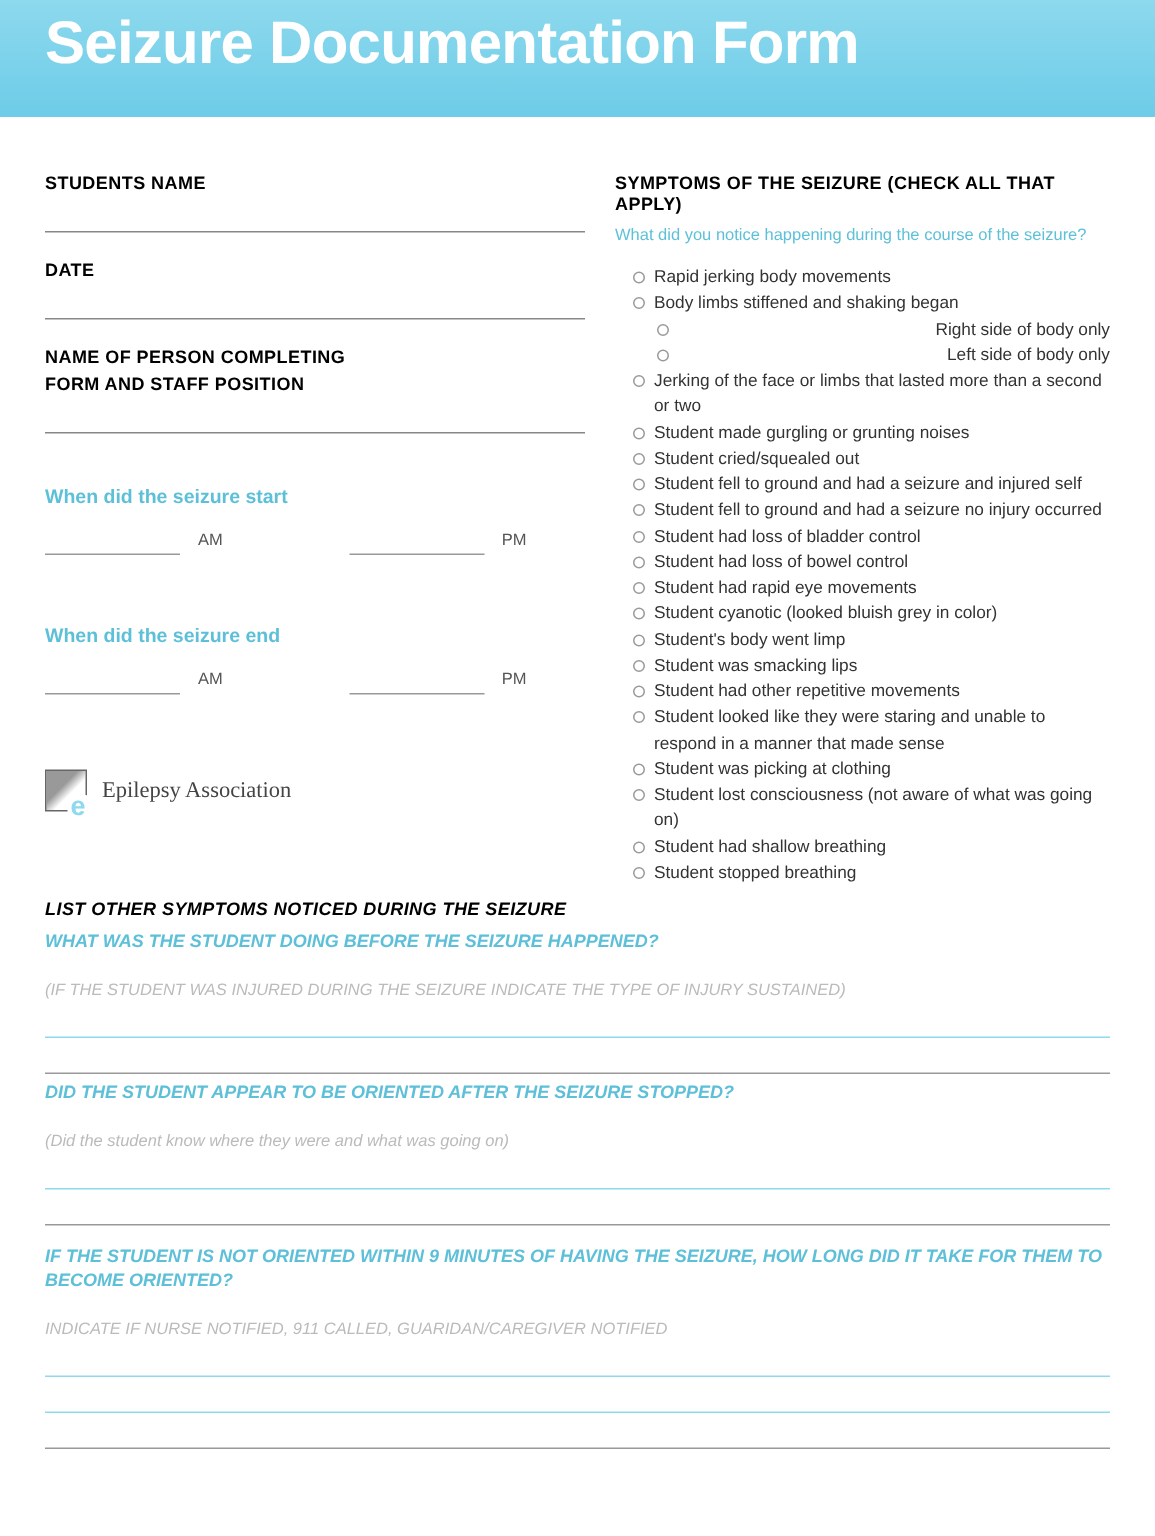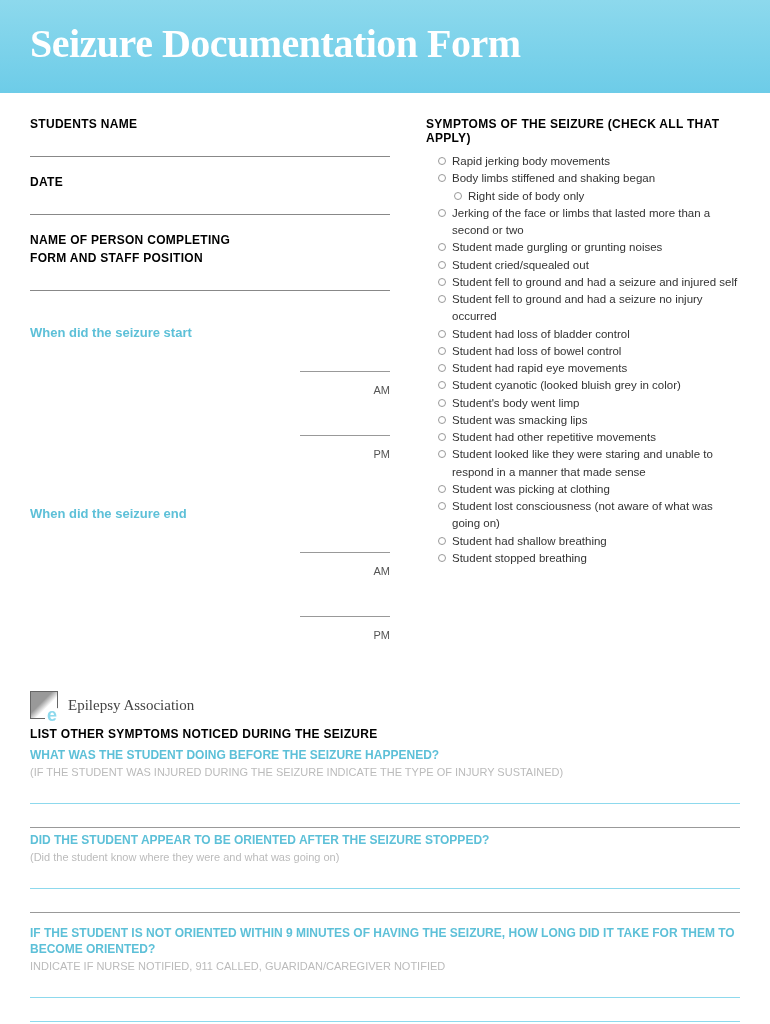--- a/index.html
+++ b/index.html
@@ -1,43 +1,43 @@
 <!DOCTYPE html>
 <html><head>
 <meta charset="utf-8">
 <style>
 * { margin: 0; padding: 0; box-sizing: border-box; }
 body { font-family: Arial, Helvetica, sans-serif; width: 770px; height: 1024px; background: #fff; position: relative; }
-.header-band { background: linear-gradient(to bottom, #8dd9ed, #6dcce8); padding: 20px 30px 26px; font-family: Liberation Serif, serif; }
+.header-band { background: linear-gradient(to bottom, #8dd9ed, #6dcce8); padding: 7px 30px 26px; }
 .header-band h1 { color: #fff; font-size: 40px; font-weight: bold; letter-spacing: -0.5px; }
-.content { padding: 24px 30px 0; display: flex; gap: 36px; }
+.content { padding: 24px 30px 0; display: flex; gap: 20px; margin-top: 13px; }
 .left-col { flex: 0 0 360px; }
 .right-col { flex: 1; }
 .label-bold { font-weight: bold; font-size: 12px; letter-spacing: 0.3px; margin-bottom: 4px; }
 .underline-field { border-bottom: 1px solid #888; height: 22px; margin-bottom: 18px; }
 .label-teal { color: #5dc0d8; font-weight: bold; font-size: 13px; margin-top: 34px; margin-bottom: 16px; }
-.time-row { display: flex; align-items: flex-end; gap: 12px; margin-bottom: 6px; flex-direction: column; }
+.time-row { display: flex; align-items: flex-start; gap: 12px; margin-bottom: 6px; }
 .time-blank { border-bottom: 1px solid #999; width: 90px; height: 16px; }
 .time-suffix { font-size: 11px; color: #555; }
 .time-gap { width: 60px; }
 .symptom-head { font-weight: bold; font-size: 12px; letter-spacing: 0.3px; margin-bottom: 8px; }
 .symptom-prompt { color: #5dc0d8; font-size: 11px; margin-bottom: 14px; }
 .symptom-list { list-style: none; padding-left: 12px; }
 .symptom-list li { font-size: 11.5px; line-height: 1.5; color: #333; display: flex; align-items: flex-start; gap: 6px; }
-.symptom-list li.sub { padding-left: 16px; }
+.symptom-list li.sub { padding-left: 16px; justify-content: space-between; }
 .symptom-list li .multi { display: inline-block; }
 .radio { display: inline-block; width: 8px; height: 8px; border: 1px solid #999; border-radius: 50%; flex-shrink: 0; margin-top: 4px; }
 .logo-row { display: flex; align-items: center; gap: 10px; margin-top: 50px; }
 .logo-shape { width: 28px; height: 28px; background: linear-gradient(135deg, #999 40%, #fff 60%); border: 1px solid #666; position: relative; }
 .logo-shape::after { content: "e"; position: absolute; color: #8dd9ed; font-size: 18px; font-weight: bold; right: -2px; bottom: -4px; background: #fff; width: 14px; height: 14px; text-align: center; line-height: 14px; border-radius: 2px; }
 .logo-text { font-family: Georgia, serif; font-size: 15px; color: #444; }
-.bottom { padding: 8px 30px 0; }
+.bottom { padding: 8px 30px 0; font-style: italic; }
 .bottom-label { font-weight: bold; font-size: 12px; letter-spacing: 0.3px; margin-bottom: 4px; }
 .teal-q { color: #5dc0d8; font-weight: bold; font-size: 12px; margin-top: 6px; line-height: 1.4; }
-.grey-sub { color: #bbb; font-size: 11px; margin-top: 2px; margin-bottom: 6px; }
+.grey-sub { color: #bbb; font-size: 11px; margin-top: 18px; margin-bottom: 6px; }
 .long-line { border-bottom: 1px solid #8dd9ed; height: 20px; margin-bottom: 4px; }
 .grey-line { border-bottom: 1px solid #999; height: 20px; margin-bottom: 4px; }
 </style>
 </head>
 <body>
 
 <div class="header-band">
   <h1>Seizure Documentation Form</h1>
 </div>
 
@@ -70,32 +70,37 @@
     </div>
 
     <div class="logo-row">
       <div class="logo-shape"></div>
       <span class="logo-text">Epilepsy Association</span>
     </div>
   </div>
 
   <div class="right-col">
     <div class="symptom-head">SYMPTOMS OF THE SEIZURE  (CHECK ALL THAT APPLY)</div>
+    <div class="symptom-prompt">What did you notice happening during the course of the seizure?</div>
     <ul class="symptom-list">
       <li>
           <span class="radio"></span>
           <span>Rapid jerking body movements</span>
         </li>
       <li>
           <span class="radio"></span>
           <span>Body limbs stiffened and shaking began</span>
         </li>
       <li class="sub">
           <span class="radio"></span>
           <span>Right side of body only</span>
+        </li>
+      <li class="sub">
+          <span class="radio"></span>
+          <span>Left side of body only</span>
         </li>
       <li>
           <span class="radio"></span>
           <span class="multi">Jerking of the face or limbs that lasted more than a second or two</span>
         </li>
       <li>
           <span class="radio"></span>
           <span>Student made gurgling or grunting noises</span>
         </li>
       <li>

